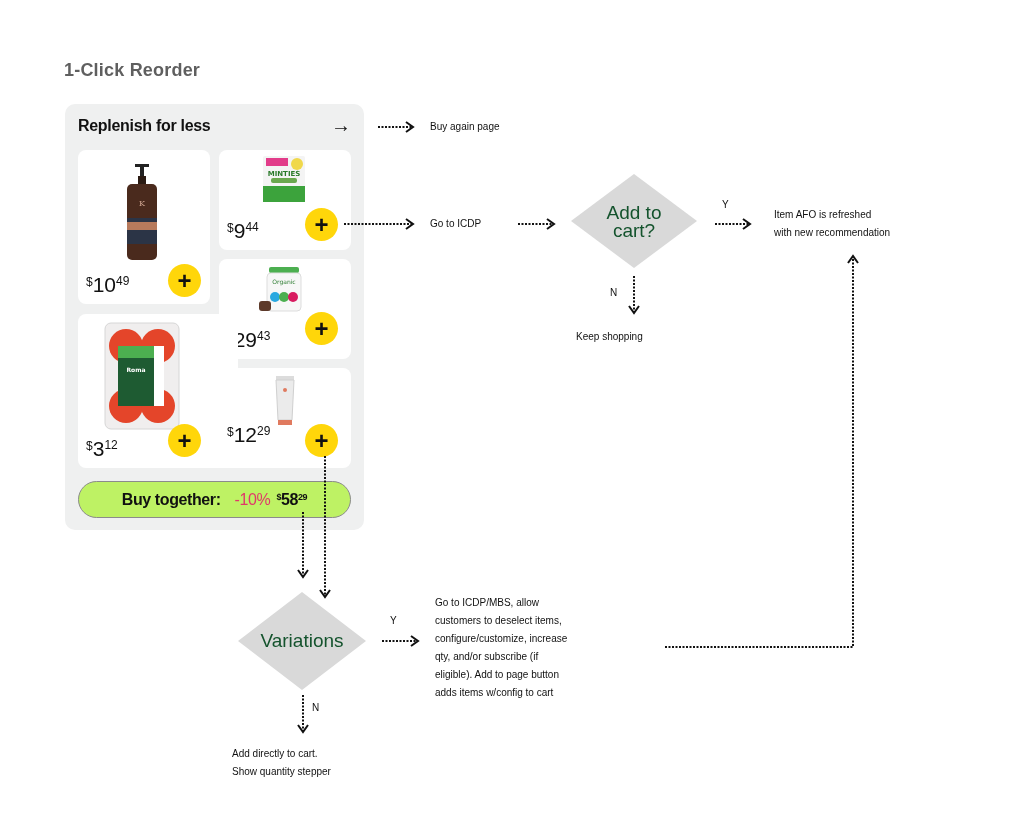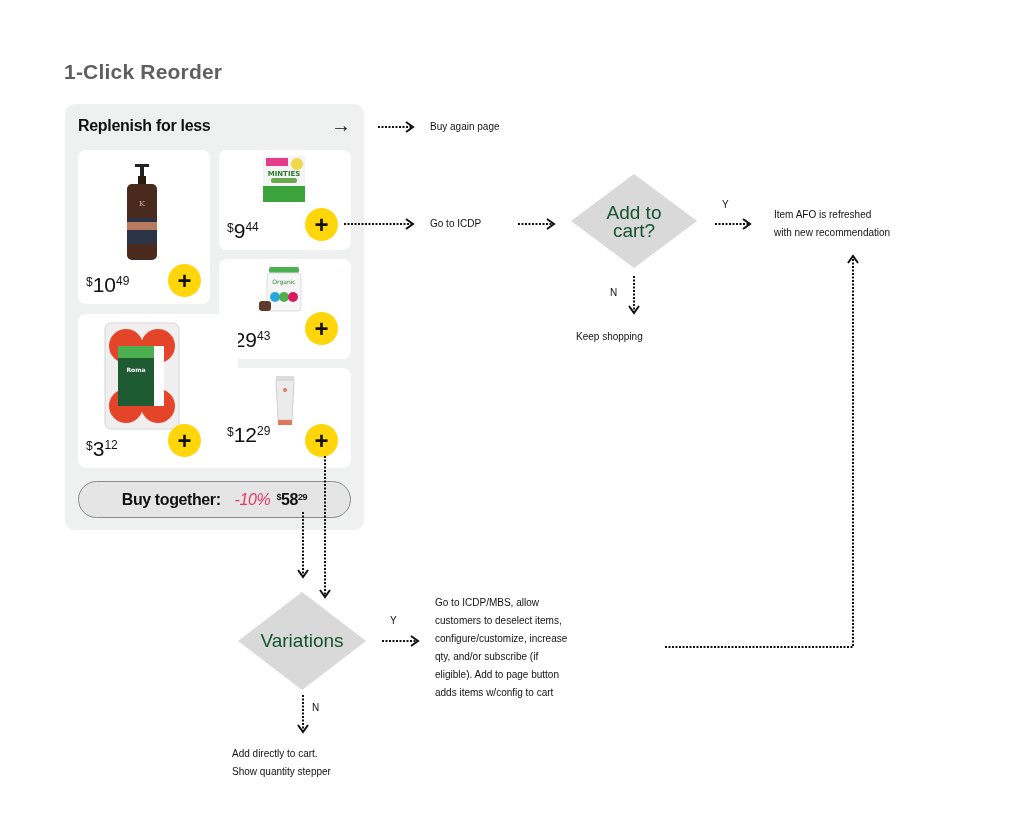--- a/index.html
+++ b/index.html
@@ -1,32 +1,32 @@
 <!DOCTYPE html>
 <html><head>
 <meta charset="utf-8">
 <style>
   html, body { margin: 0; padding: 0; background: #ffffff; }
   body { width: 1023px; height: 833px; position: relative; overflow: hidden;
          font-family: "Liberation Sans", "DejaVu Sans", sans-serif; color: #111; }
   .abs { position: absolute; }
-  .title { left: 64px; top: 60px; font-size: 21px; font-weight: bold; color: #5f5f5f; letter-spacing: 0.2px; }
+  .title { left: 64px; top: 60px; font-size: 18px; font-weight: bold; color: #5f5f5f; letter-spacing: 0.2px; }
   .panel { left: 65px; top: 104px; width: 299px; height: 426px; background: #eff0f0; border-radius: 10px; }
   .panel-title { left: 78px; top: 117px; font-size: 16px; font-weight: bold; color: #111; letter-spacing: -0.3px; }
   .panel-arrow { left: 331px; top: 113px; font-size: 20px; color: #111; line-height: 24px; }
   .card { background: #ffffff; border-radius: 8px; }
   .price { font-size: 21px; color: #111; line-height: 1; white-space: nowrap; }
   .price .cur { font-size: 12px; vertical-align: top; position: relative; top: 2px; }
   .price .cents { font-size: 12px; vertical-align: top; position: relative; top: 1px; text-align: right; }
   .plus { width: 33px; height: 33px; border-radius: 50%; background: #ffd60a; display: flex; align-items: center; justify-content: center;
           font-size: 24px; font-weight: bold; color: #111; line-height: 1; cursor: pointer; }
   .thumb { position: absolute; }
-  .pill { left: 78px; top: 481px; width: 271px; height: 35px; border: 1px solid #8b8b8b; border-radius: 20px; background: #e5e5e5;
+  .pill { left: 78px; top: 481px; width: 271px; height: 35px; border: 1px solid #8b8b8b; border-radius: 20px; background: #bef264;
           display: flex; align-items: center; justify-content: center; font-size: 16px; font-weight: bold; letter-spacing: -0.4px; }
-  .pill .disc { color: #e0386a; font-weight: normal; margin-left: 14px; font-style: italic; }
+  .pill .disc { color: #e0386a; font-weight: normal; margin-left: 14px; }
   .pill .total { margin-left: 6px; }
   .pill .total .cur, .pill .total .cents { font-size: 9px; vertical-align: top; position: relative; top: 1px; }
   .label { font-size: 10px; color: #111; line-height: 18px; }
   .diamond-text { font-size: 19px; color: #14532d; text-align: center; line-height: 18px; }
   svg.conn { position: absolute; left: 0; top: 0; width: 1023px; height: 833px; pointer-events: none; }
 </style>
 </head>
 <body>
 
 <div class="abs title">1-Click Reorder</div>

